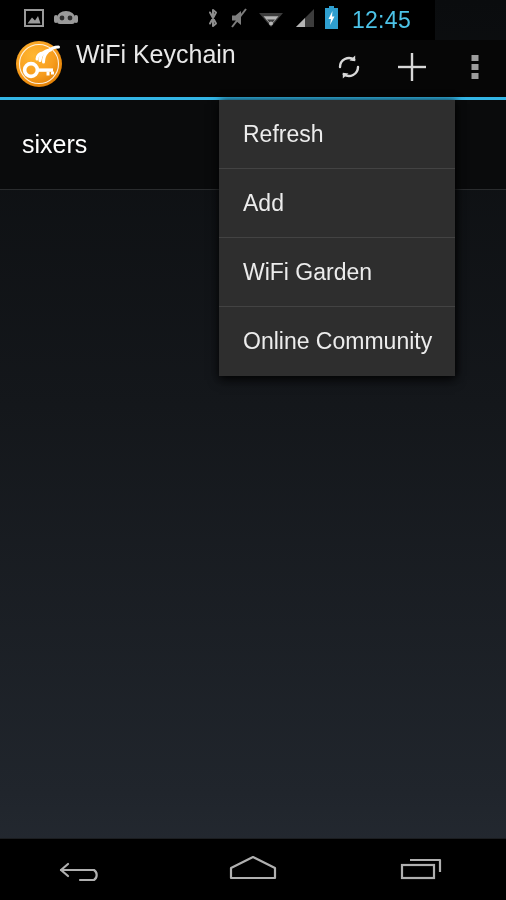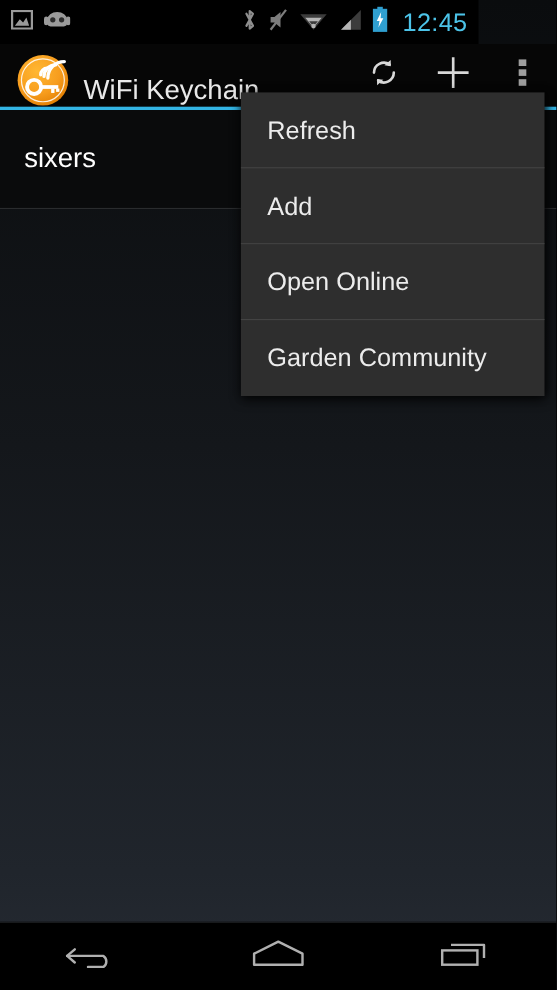--- a/index.html
+++ b/index.html
@@ -14,36 +14,36 @@
     width:506px; height:900px;
     background:linear-gradient(180deg,#0a0c0e 0%, #14171b 45%, #20252c 88%, #262b33 100%);
   }
 
   
   #status-bar {
     position:absolute; top:0; left:0;
     width:435px; height:40px;
     background:#000;
     display:flex; align-items:center;
-    padding:0 10px;
+    padding:0 24px;
   }
   #status-left { display:flex; align-items:center; gap:10px; }
   #status-right { margin-left:auto; display:flex; align-items:center; gap:9px; }
   .sicon { display:block; }
   #clock {
     color:#4cc3e8; font-size:23px; letter-spacing:0.3px;
     margin-left:4px; line-height:1;
   }
 
   
   #action-bar {
     position:absolute; top:40px; left:0;
     width:506px; height:57px;
     background:#060606;
-    display:flex; align-items:flex-end;
+    display:flex; align-items:flex-start;
   }
   #app-icon {
     margin-left:15px;
     width:48px; height:48px; flex:0 0 48px;
   }
   #app-title {
     color:#e9e9e9; font-size:25px; margin-left:13px;
     white-space:nowrap;
   }
   #action-buttons { margin-left:auto; display:flex; align-items:center; }
@@ -67,22 +67,22 @@
     height:90px; display:flex; align-items:center;
     padding-left:22px;
     background:#0a0b0c;
     border-bottom:1px solid #2a2c2e;
     cursor:pointer;
   }
   .list-item-label { color:#ffffff; font-size:25px; }
 
   
   #overflow-menu {
-    position:absolute; top:84px; left:219px;
-    width:276px;
+    position:absolute; top:100px; left:219px;
+    width:236px;
     background:#2e2e2e;
     box-shadow:0 4px 10px rgba(0,0,0,0.75), 2px 0 7px rgba(0,0,0,0.6);
     z-index:20;
   }
   .menu-item {
     height:69px;
     display:flex; align-items:center;
     padding-left:24px;
     border-bottom:1px solid #434343;
     cursor:pointer;
@@ -249,25 +249,25 @@
 
     <div class="menu-item">
       <span class="menu-item-label">Refresh</span>
     </div>
 
     <div class="menu-item">
       <span class="menu-item-label">Add</span>
     </div>
 
     <div class="menu-item">
-      <span class="menu-item-label">Open Online</span>
+      <span class="menu-item-label">WiFi Garden</span>
     </div>
 
     <div class="menu-item">
-      <span class="menu-item-label">Garden Community</span>
+      <span class="menu-item-label">Online Community</span>
     </div>
 
 
   </div>
 
   <div id="nav-bar">
 
     <div class="nav-btn">
       <span>
         <svg width="52" height="30" viewBox="0 0 52 30">

